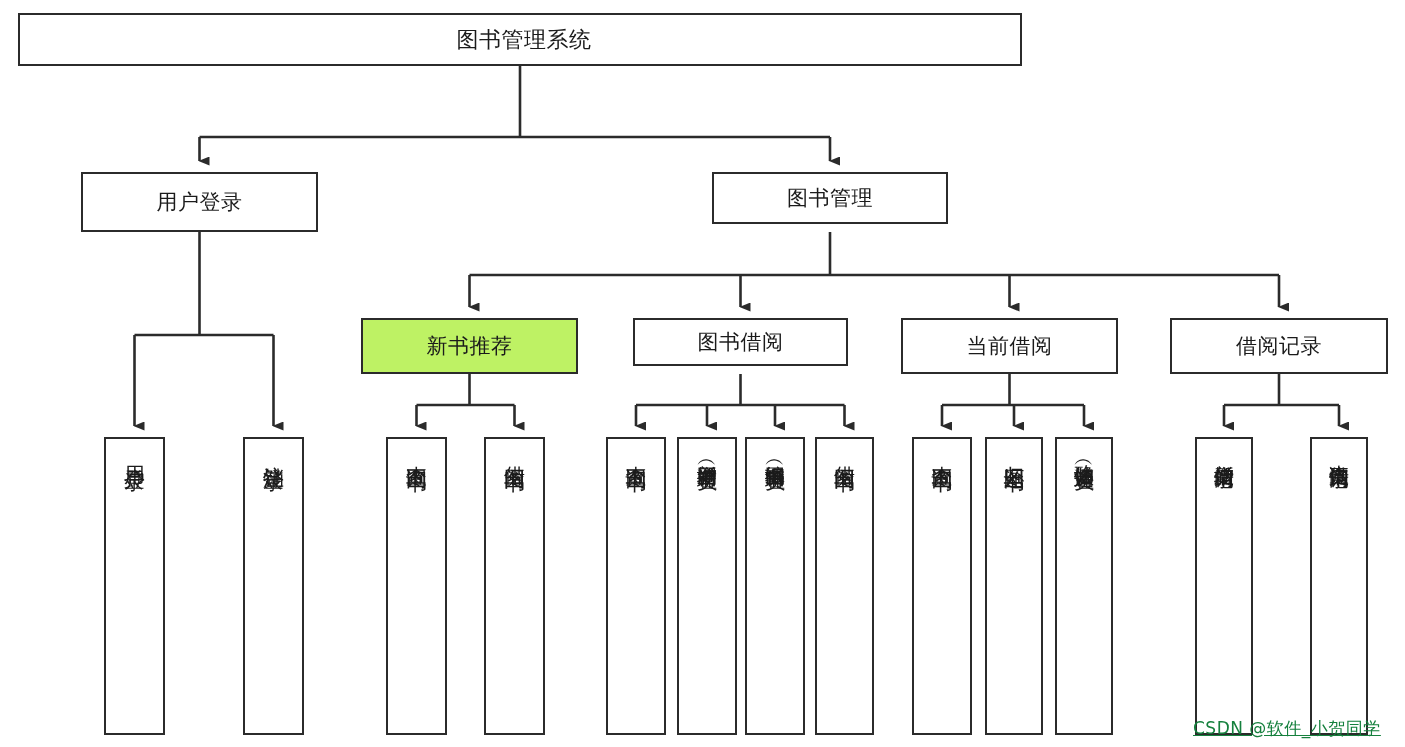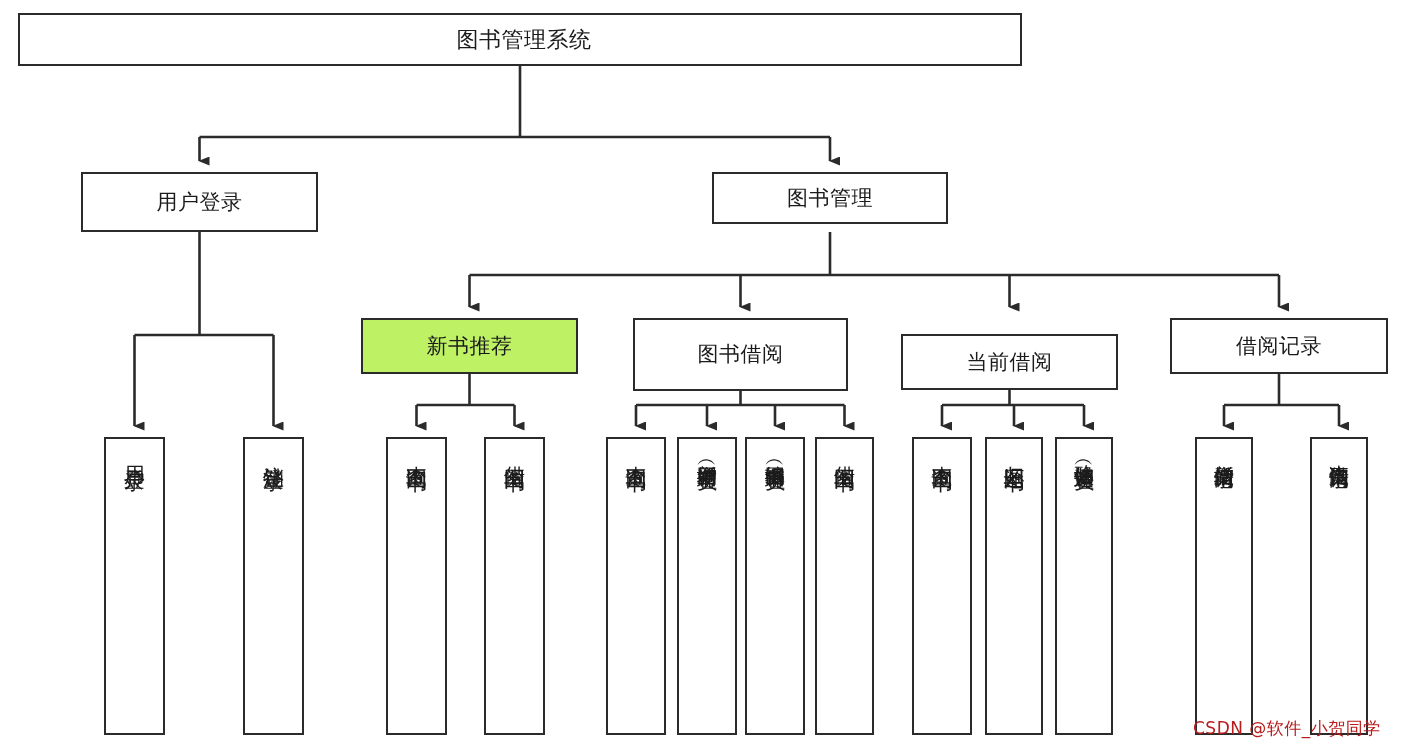--- a/index.html
+++ b/index.html
@@ -137,24 +137,24 @@
   <div class="node horiz" style="left: 81px; top: 172px; width: 237px; height: 60px; border-color: rgb(43, 43, 43); background: rgb(255, 255, 255); color: rgb(27, 27, 27);">
     <span class="label">用户登录</span>
   </div>
   <div class="node horiz" style="left: 712px; top: 172px; width: 236px; height: 52px; border-color: rgb(43, 43, 43); background: rgb(255, 255, 255); color: rgb(27, 27, 27);">
     <span class="label">图书管理</span>
   </div>
 
   <div class="node horiz" style="left: 361px; top: 318px; width: 217px; height: 56px; border-color: rgb(43, 43, 43); background: #bef264; color: rgb(27, 27, 27);">
     <span class="label">新书推荐</span>
   </div>
-  <div class="node horiz" style="left: 633px; top: 318px; width: 215px; height: 73px; border-color: rgb(43, 43, 43); background: rgb(255, 255, 255); color: rgb(27, 27, 27);">
+  <div class="node horiz" style="left: 633px; top: 318px; width: 215px; height: 48px; border-color: rgb(43, 43, 43); background: rgb(255, 255, 255); color: rgb(27, 27, 27);">
     <span class="label">图书借阅</span>
   </div>
-  <div class="node horiz" style="left: 901px; top: 334px; width: 217px; height: 56px; border-color: rgb(43, 43, 43); background: rgb(255, 255, 255); color: rgb(27, 27, 27);">
+  <div class="node horiz" style="left: 901px; top: 318px; width: 217px; height: 56px; border-color: rgb(43, 43, 43); background: rgb(255, 255, 255); color: rgb(27, 27, 27);">
     <span class="label">当前借阅</span>
   </div>
   <div class="node horiz" style="left: 1170px; top: 318px; width: 218px; height: 56px; border-color: rgb(43, 43, 43); background: rgb(255, 255, 255); color: rgb(27, 27, 27);">
     <span class="label">借阅记录</span>
   </div>
 
   <div class="node vert" style="left: 104px; top: 437px; width: 61px; height: 298px; border-color: rgb(43, 43, 43); background: rgb(255, 255, 255); color: rgb(27, 27, 27);">
     <span class="label">用户登录</span>
   </div>
   <div class="node vert" style="left: 243px; top: 437px; width: 61px; height: 298px; border-color: rgb(43, 43, 43); background: rgb(255, 255, 255); color: rgb(27, 27, 27);">
@@ -191,14 +191,14 @@
     <span class="label">确认归还（管理员）</span>
   </div>
 
   <div class="node vert tall" style="left: 1195px; top: 437px; width: 58px; height: 298px; border-color: rgb(43, 43, 43); background: rgb(255, 255, 255); color: rgb(27, 27, 27);">
     <span class="label">新增借阅记录</span>
   </div>
   <div class="node vert tall" style="left: 1310px; top: 437px; width: 58px; height: 298px; border-color: rgb(43, 43, 43); background: rgb(255, 255, 255); color: rgb(27, 27, 27);">
     <span class="label">查询借阅记录</span>
   </div>
 
-  <div class="watermark" style="left: 1193px; top: 717px; color: #b91c1c;">CSDN @软件_小贺同学</div>
+  <div class="watermark" style="left: 1193px; top: 717px; color: #15803d; text-decoration: underline;">CSDN @软件_小贺同学</div>
 </div>
 
 </body></html>

